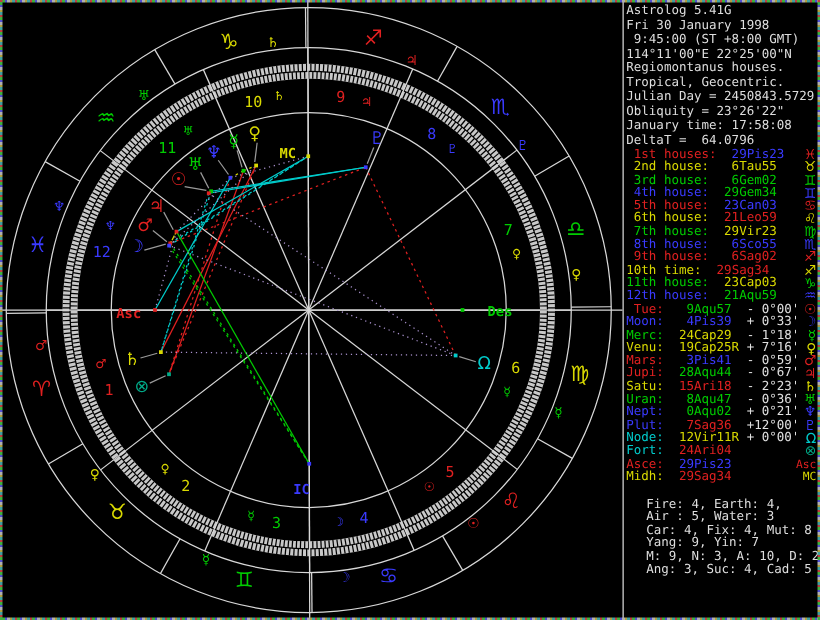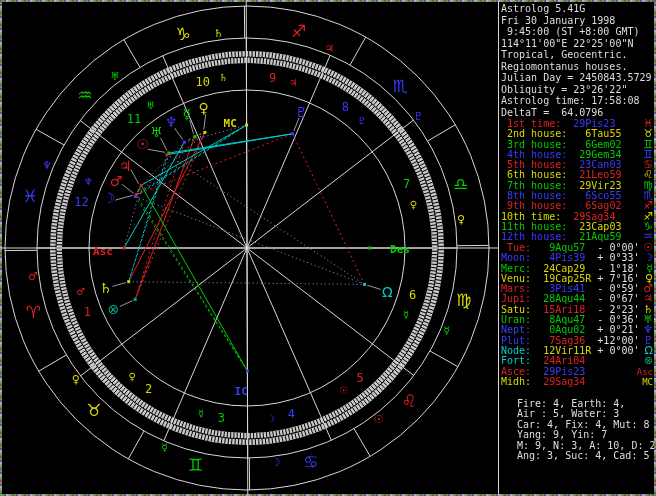--- a/index.html
+++ b/index.html
@@ -924,29 +924,29 @@
     </svg>
 
 <div id="divider"></div>
 
 <div id="panel">
   <div id="hdr">
     <div class="hline">Astrolog 5.41G</div>
     <div class="hline">Fri 30 January 1998</div>
     <div class="hline"> 9:45:00 (ST +8:00 GMT)</div>
     <div class="hline">114°11'00"E 22°25'00"N</div>
+    <div class="hline">Regiomontanus houses.</div>
     <div class="hline">Tropical, Geocentric.</div>
-    <div class="hline">Regiomontanus houses.</div>
     <div class="hline">Julian Day = 2450843.5729</div>
     <div class="hline">Obliquity = 23°26'22"</div>
-    <div class="hline">Astrolog time: 17:58:08</div>
+    <div class="hline">January time: 17:58:08</div>
     <div class="hline">DeltaT =  64.0796</div>
   </div>
   <div id="houses">
-        <div class="prow"><span style="color:#e02020"> 1st time:</span><span style="color:#3a3aff">  29Pis23</span><span class="g" style="color:#e02020">♓</span></div>
+        <div class="prow"><span style="color:#e02020"> 1st houses:</span><span style="color:#3a3aff">  29Pis23</span><span class="g" style="color:#e02020">♓</span></div>
         <div class="prow"><span style="color:#d9d900"> 2nd house:</span><span style="color:#d9d900">   6Tau55</span><span class="g" style="color:#d9d900">♉</span></div>
         <div class="prow"><span style="color:#00cc00"> 3rd house:</span><span style="color:#00cc00">   6Gem02</span><span class="g" style="color:#00cc00">♊</span></div>
         <div class="prow"><span style="color:#3a3aff"> 4th house:</span><span style="color:#00cc00">  29Gem34</span><span class="g" style="color:#3a3aff">♊</span></div>
         <div class="prow"><span style="color:#e02020"> 5th house:</span><span style="color:#3a3aff">  23Can03</span><span class="g" style="color:#e02020">♋</span></div>
         <div class="prow"><span style="color:#d9d900"> 6th house:</span><span style="color:#e02020">  21Leo59</span><span class="g" style="color:#d9d900">♌</span></div>
         <div class="prow"><span style="color:#00cc00"> 7th house:</span><span style="color:#d9d900">  29Vir23</span><span class="g" style="color:#00cc00">♍</span></div>
         <div class="prow"><span style="color:#3a3aff"> 8th house:</span><span style="color:#3a3aff">   6Sco55</span><span class="g" style="color:#3a3aff">♏</span></div>
         <div class="prow"><span style="color:#e02020"> 9th house:</span><span style="color:#e02020">   6Sag02</span><span class="g" style="color:#e02020">♐</span></div>
         <div class="prow"><span style="color:#d9d900">10th time:</span><span style="color:#e02020">  29Sag34</span><span class="g" style="color:#d9d900">♐</span></div>
         <div class="prow"><span style="color:#00cc00">11th house:</span><span style="color:#d9d900">  23Cap03</span><span class="g" style="color:#00cc00">♑</span></div>

